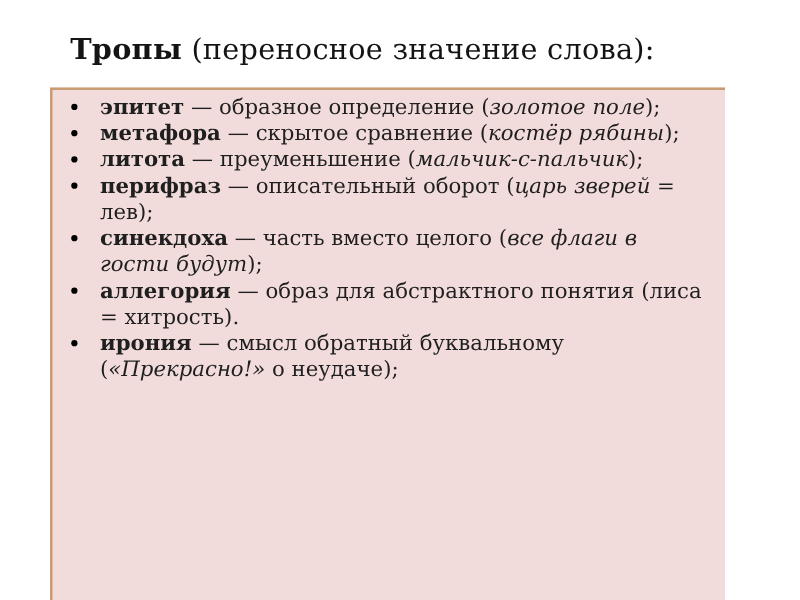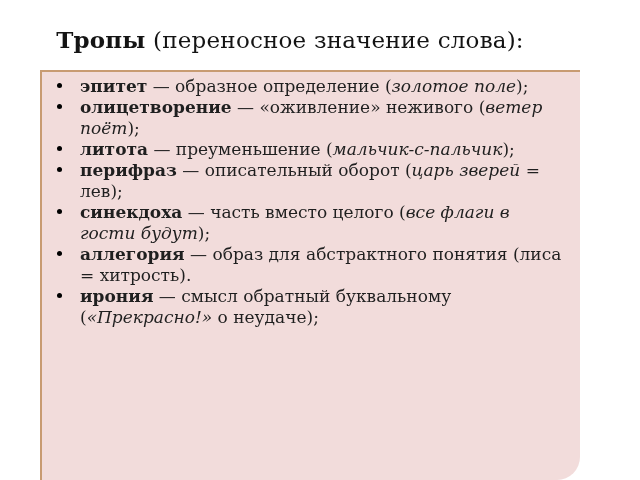--- a/index.html
+++ b/index.html
@@ -11,21 +11,20 @@
     height: 480px;
     overflow: hidden;
     background: #ffffff;
     font-family: "DejaVu Serif", "Liberation Serif", serif;
   }
   .slide {
     position: relative;
     width: 580px;
     height: 480px;
     overflow: hidden;
-    border-radius: 23px;
   }
   .title {
     margin: 0;
     position: absolute;
     top: 25px;
     left: 0;
     width: 100%;
     text-align: center;
     font-size: 23px;
     line-height: 30px;
@@ -69,21 +68,21 @@
   .seg-regular { font-weight: normal; font-style: normal; }
 </style>
 </head>
 <body style="background: rgb(255, 255, 255);">
 
 <div class="slide">
   <h1 class="title" id="slide-title"><span class="seg-bold">Тропы</span><span class="seg-regular"> (переносное значение слова):</span></h1>
   <div class="content-box" id="content-box" style="background: rgb(242, 220, 219); border-color: rgb(200, 155, 114);">
     <ul class="trope-list" id="trope-list" style="color: rgb(31, 31, 31);">
         <li><span class="seg-bold">эпитет</span><span class="seg-regular"> — образное определение (</span><span class="seg-italic">золотое поле</span><span class="seg-regular">);</span></li>
-        <li><span class="seg-bold">олицетворение</span><span class="seg-regular"> — «оживление» неживого (</span><span class="seg-italic">ветер поёт</span><span class="seg-regular">);</span></li>
+        <li><span class="seg-bold">метафора</span><span class="seg-regular"> — скрытое сравнение (</span><span class="seg-italic">костёр рябины</span><span class="seg-regular">);</span></li>
         <li><span class="seg-bold">литота</span><span class="seg-regular"> — преуменьшение (</span><span class="seg-italic">мальчик-с-пальчик</span><span class="seg-regular">);</span></li>
         <li><span class="seg-bold">перифраз</span><span class="seg-regular"> — описательный оборот (</span><span class="seg-italic">царь зверей</span><span class="seg-regular"> = лев);</span></li>
         <li><span class="seg-bold">синекдоха</span><span class="seg-regular"> — часть вместо целого (</span><span class="seg-italic">все флаги в гости будут</span><span class="seg-regular">);</span></li>
         <li><span class="seg-bold">аллегория</span><span class="seg-regular"> — образ для абстрактного понятия (лиса = хитрость).</span></li>
         <li><span class="seg-bold">ирония</span><span class="seg-regular"> — смысл обратный буквальному (</span><span class="seg-italic">«Прекрасно!»</span><span class="seg-regular"> о неудаче);</span></li>
       </ul>
   </div>
 </div>
 
 </body></html>

